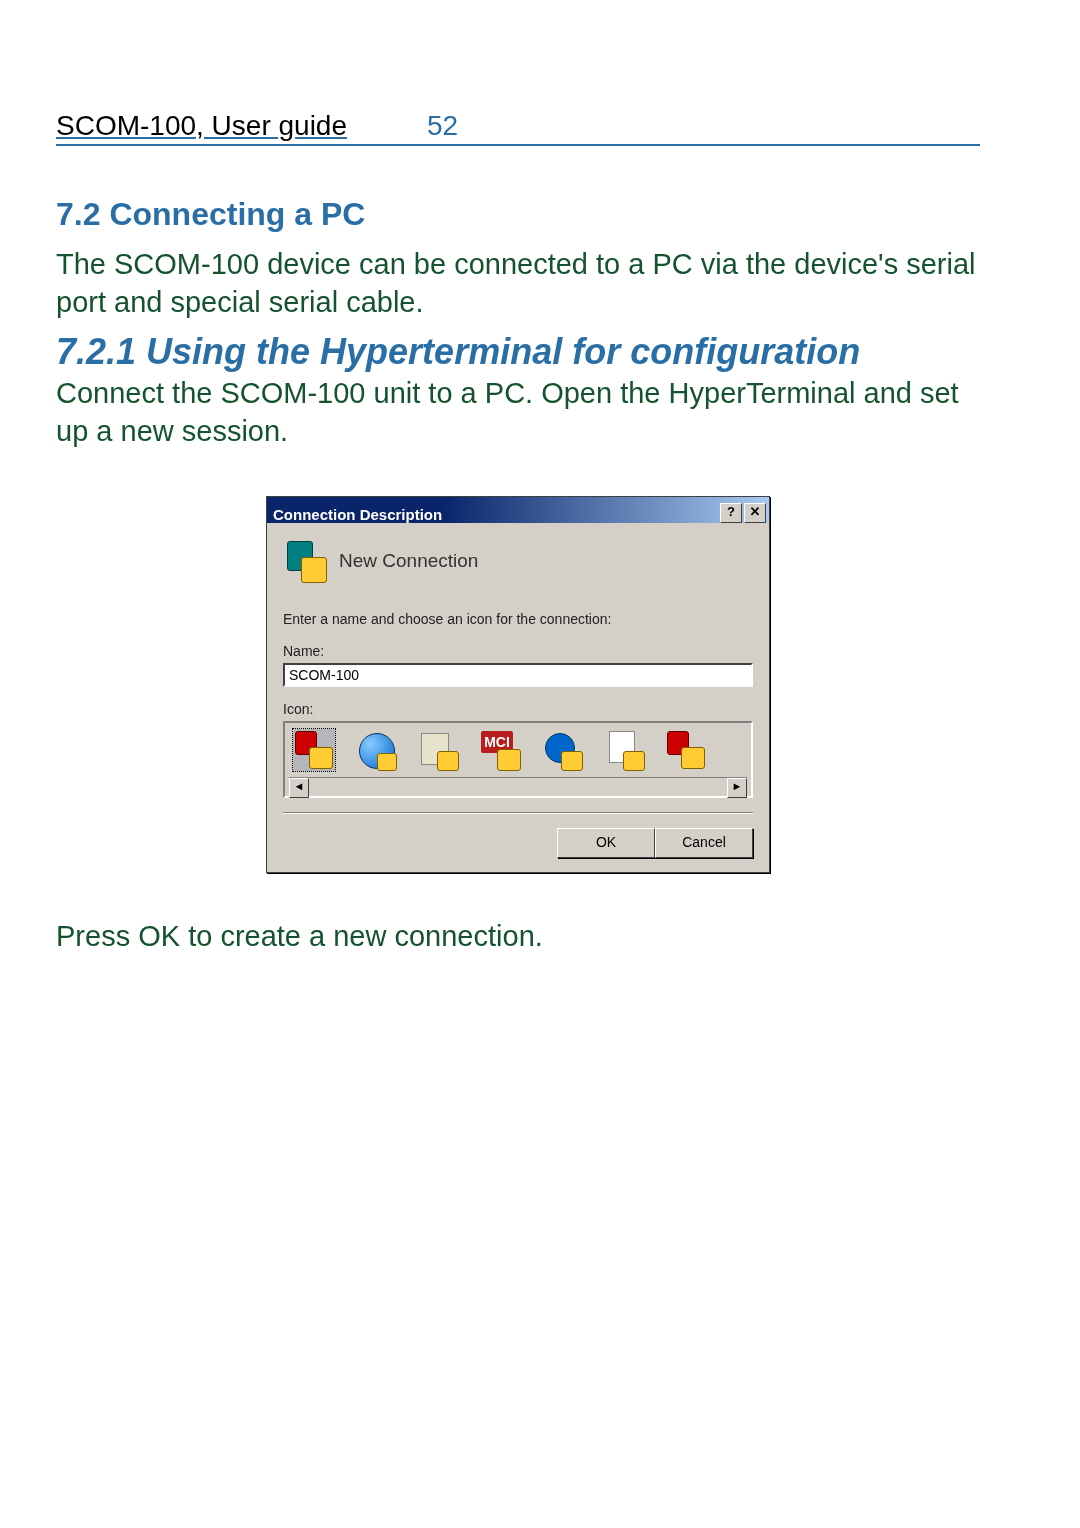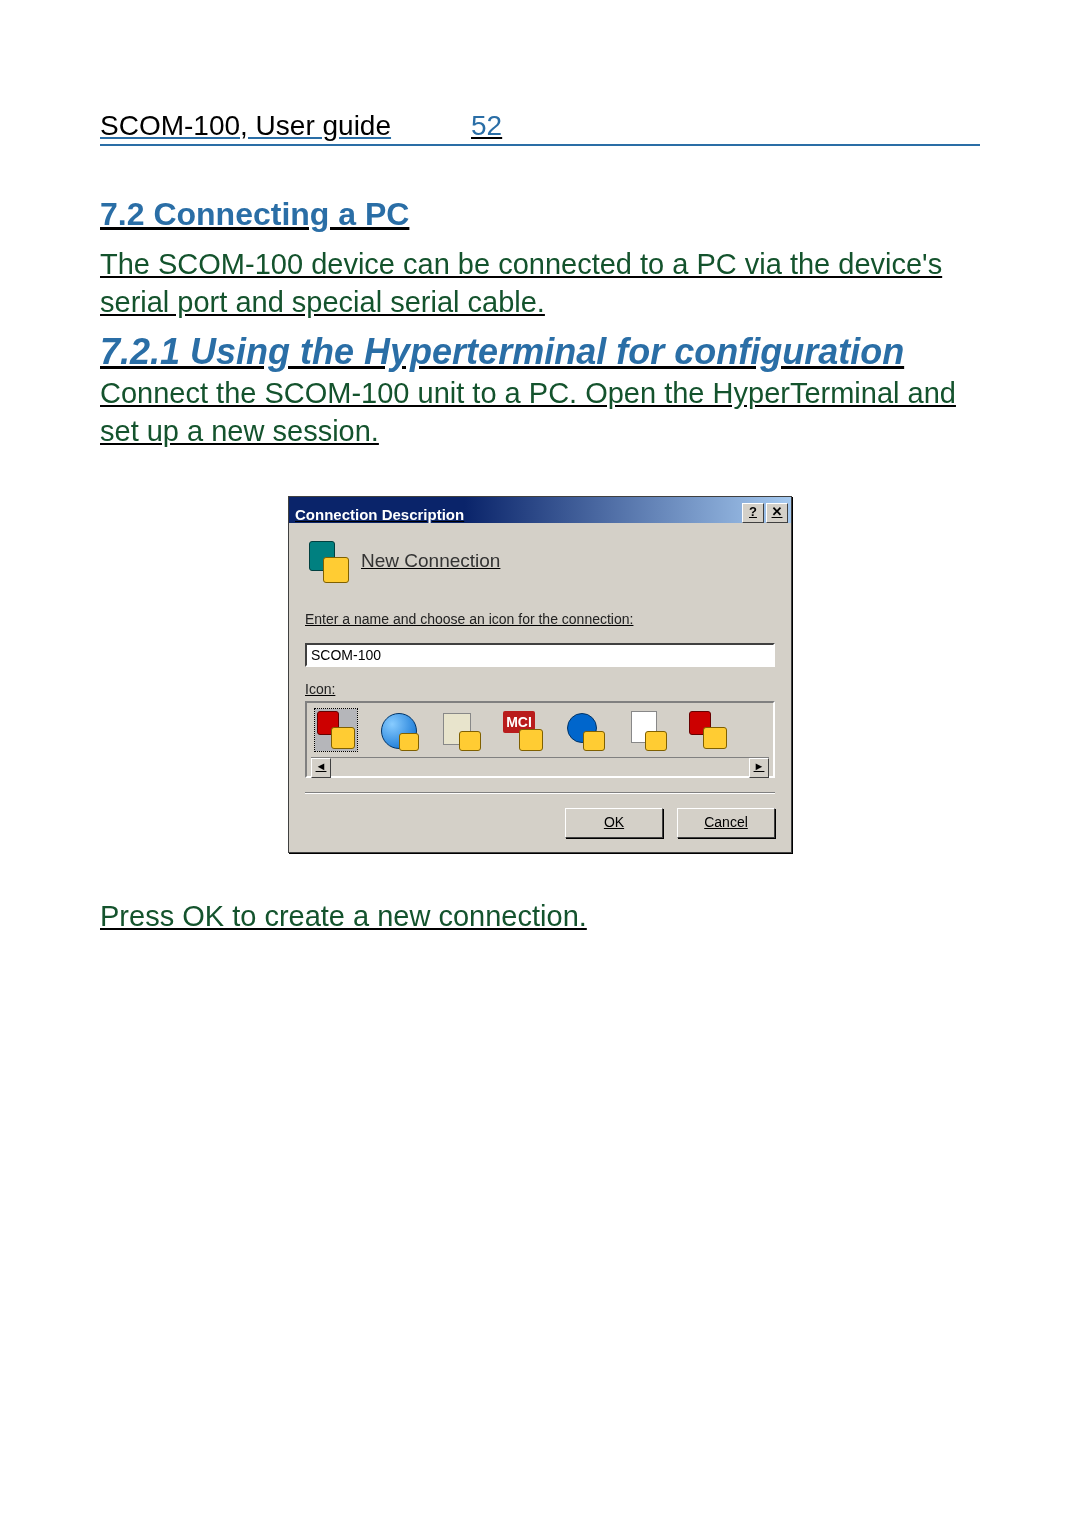--- a/index.html
+++ b/index.html
@@ -5,22 +5,21 @@
   body {
     margin: 0;
     padding: 0;
     background: #ffffff;
     font-family: Arial, Helvetica, sans-serif;
     width: 1080px;
     height: 1528px;
     box-sizing: border-box;
   }
   .page {
-    padding: 110px 100px 0 100px;
-    text-decoration: underline;
+    padding: 110px 100px 0 56px;
   }
   .header-line {
     display: flex;
     align-items: baseline;
     border-bottom: 2px solid #2a6ea6;
     padding-bottom: 2px;
     margin-bottom: 50px;
   }
   .header-title {
     font-size: 28px;
@@ -219,21 +218,20 @@
     color: #000;
   }
   .divider {
     border-top: 1px solid #808080;
     border-bottom: 1px solid #fff;
     margin: 4px 0 14px 0;
   }
   .button-row {
     display: flex;
     justify-content: flex-end;
-    gap: 14px;
   }
   .dlg-btn {
     width: 96px;
     height: 28px;
     background: #d4d0c8;
     border-top: 1px solid #fff;
     border-left: 1px solid #fff;
     border-right: 1px solid #404040;
     border-bottom: 1px solid #404040;
     box-shadow: 1px 1px 0 #000;
@@ -269,20 +267,21 @@
       </div>
       <div class="dialog-body">
         <div class="newconn-row">
           <div class="newconn-icon">
             <div class="phone-back"></div>
             <div class="phone-front"></div>
           </div>
           <span class="newconn-text">New Connection</span>
         </div>
         <div class="instr">Enter a name and choose an icon for the connection:</div>
+        <div class="label">Name:</div>
         <input class="name-input" type="text" value="SCOM-100" style="">
         <div class="label">Icon:</div>
         <div class="icon-scroll">
           <div class="icon-row">
             <div class="ic selected">
               <div class="ic-shape1a"></div>
                 <div class="ic-shape1b"></div>
             </div>
             <div class="ic">
               <div class="ic-globe"></div>

